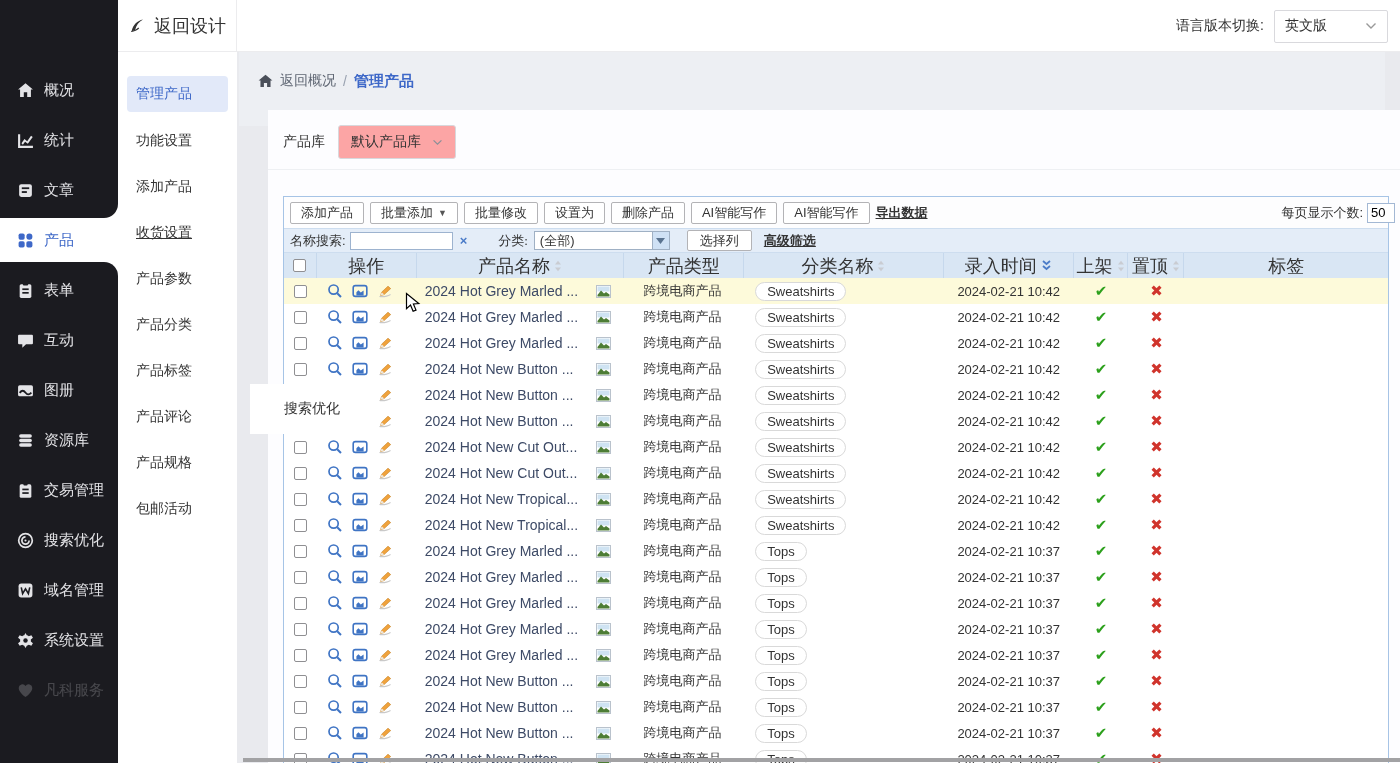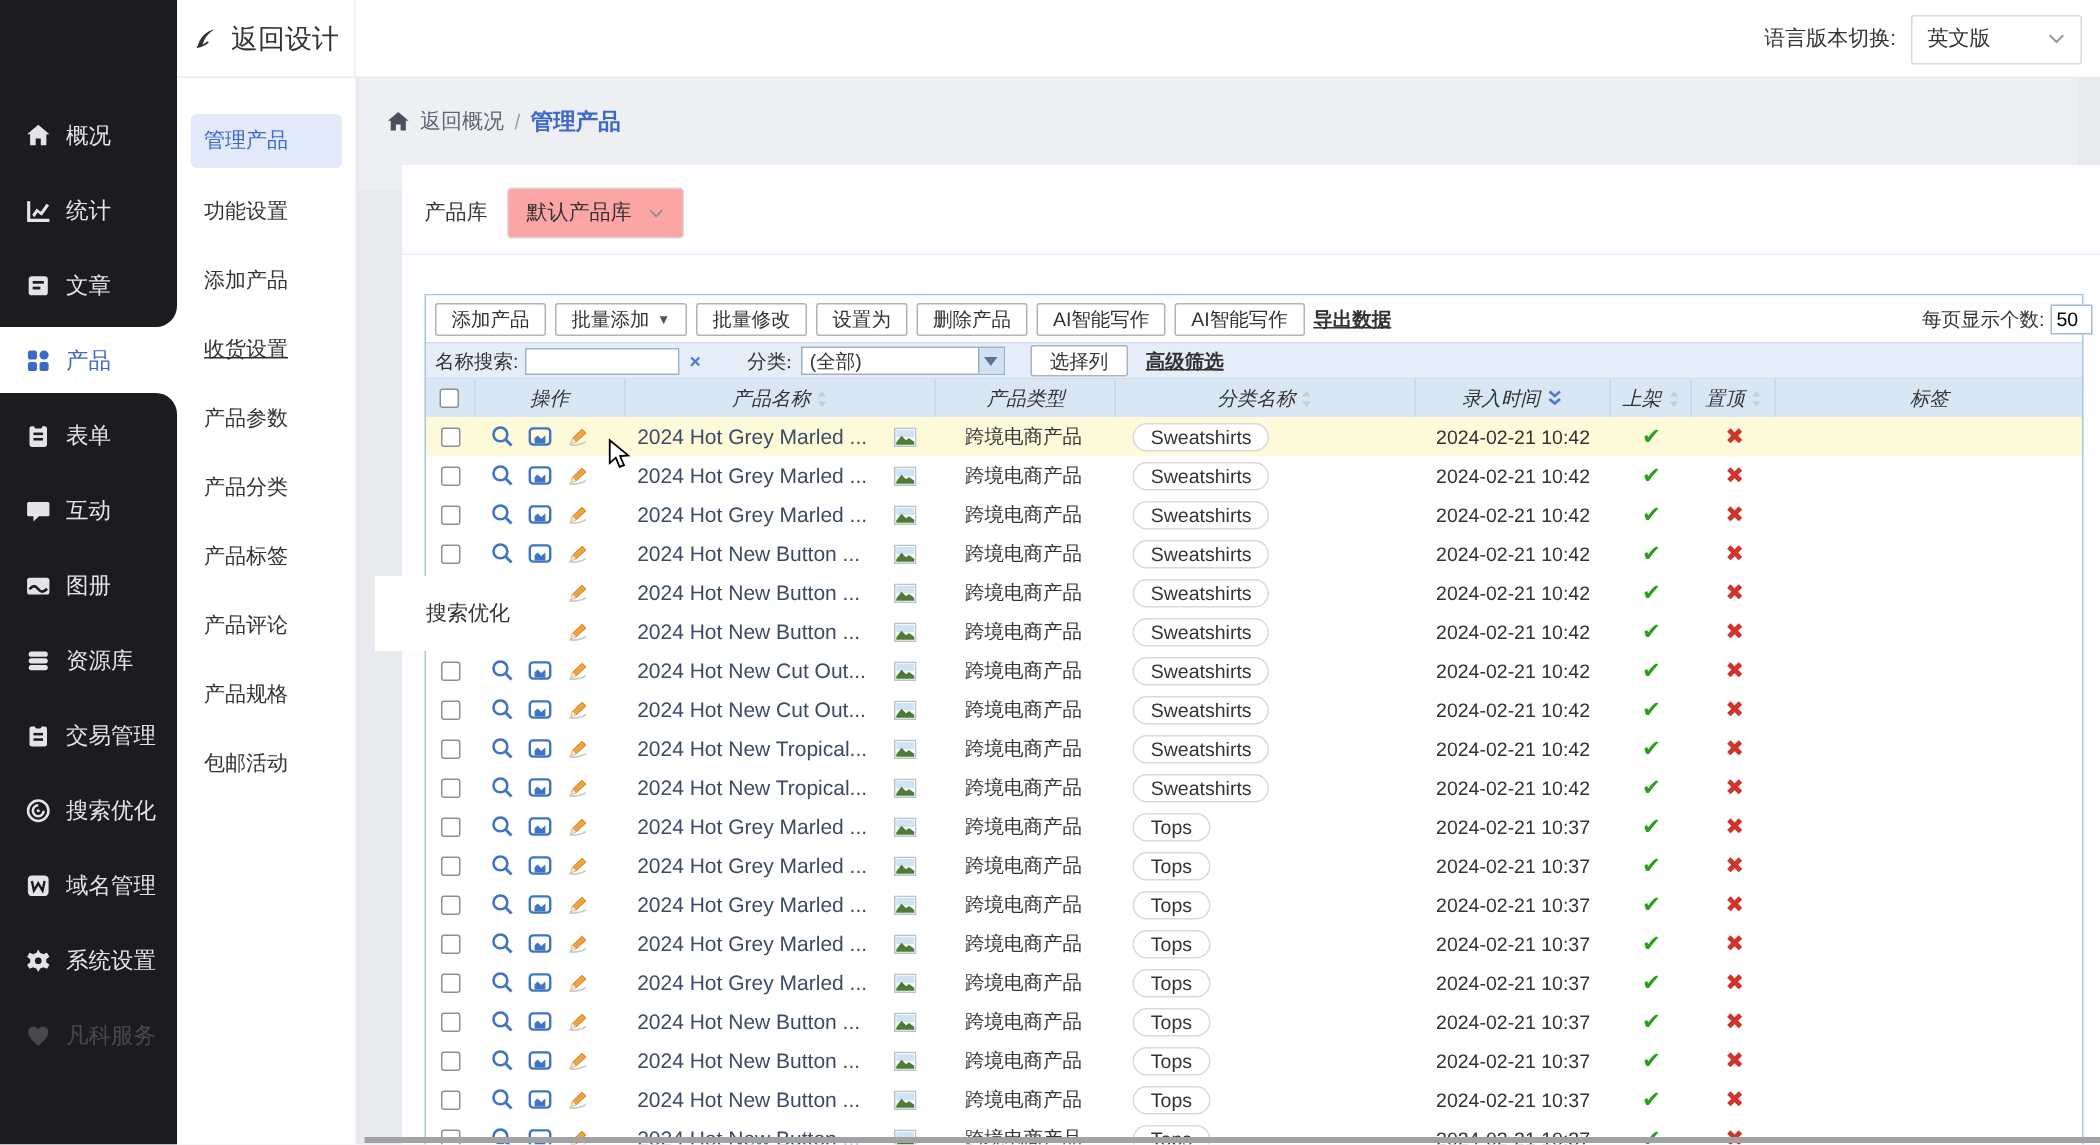--- a/index.html
+++ b/index.html
@@ -65,21 +65,21 @@
   .clear-x { color:#4a7bc8; font-weight:bold; margin-left:7px; cursor:pointer; }
   .cat-label { margin-left:31px;font-family:Liberation Serif, serif; }
   .cat-select { width:136px; height:19px; border:1px solid #9fb0c4; background:#fff; margin-left:6px;
                 display:flex; align-items:center; justify-content:space-between; cursor:pointer; }
   .cat-select .txt { padding-left:5px; }
   .cat-btn { width:17px; height:17px; background:#cfe1f5; border-left:1px solid #9fb0c4;
              display:flex; align-items:center; justify-content:center; }
   .colbtn { height:21px; padding:0 12px; margin-left:17px; }
   .adv-link { margin-left:12px; font-weight:bold; text-decoration:underline; color:#333; cursor:pointer; }
 
-  .tw-header { height:25px; background:#d9e6f4; display:flex; align-items:center; font-size:13px; color:#333;font-style:italic; }
+  .tw-header { height:25px; background:#d9e6f4; display:flex; align-items:center; font-size:18px; color:#333; }
   .hc { height:100%; display:flex; align-items:center; justify-content:center; gap:4px; border-right:1px solid #c6d8ec; }
   .hc:last-child { border-right:none; }
 
   .trow { height:26px; display:flex; align-items:center; font-size:13px; background:#fff; }
   .trow.hl { background:#fdfada; }
   .c { height:100%; display:flex; align-items:center; }
   .w0{width:33px; justify-content:center;} .w1{width:100px; gap:9px; padding-left:10px;}
   .w2{width:208px;} .w3{width:120px; padding-left:19px;} .w4{width:200px; padding-left:11px;}
   .w5{width:130px; justify-content:center;align-items:center;} .w6{width:55px; justify-content:center;}
   .w7{width:56px; justify-content:center;} .w8{width:204px;}

